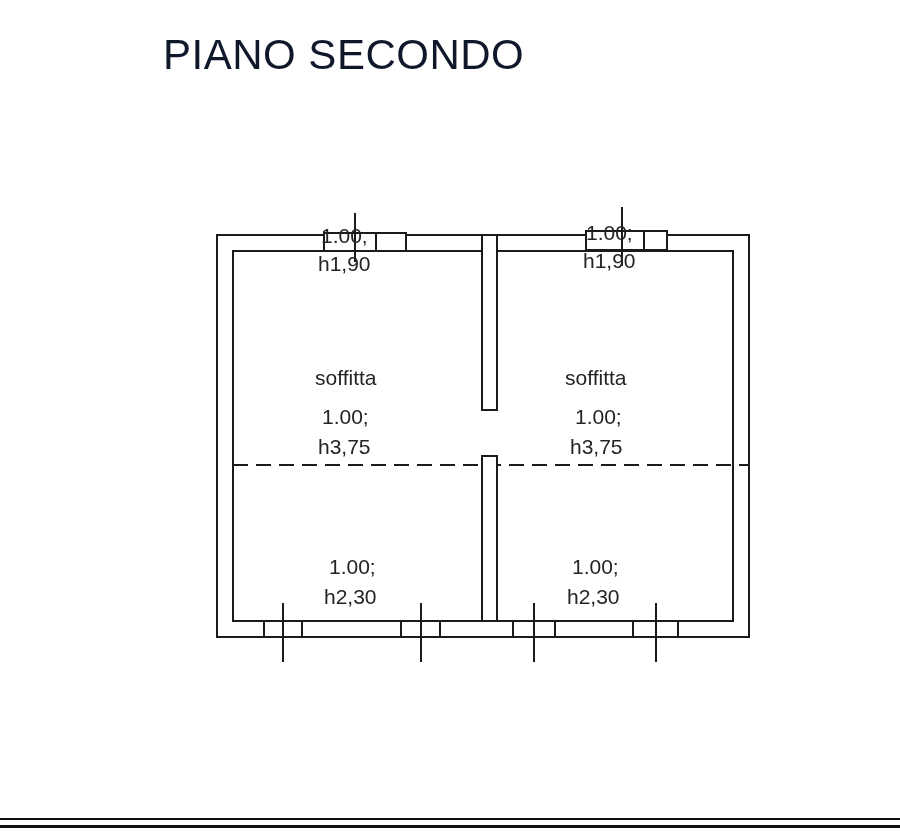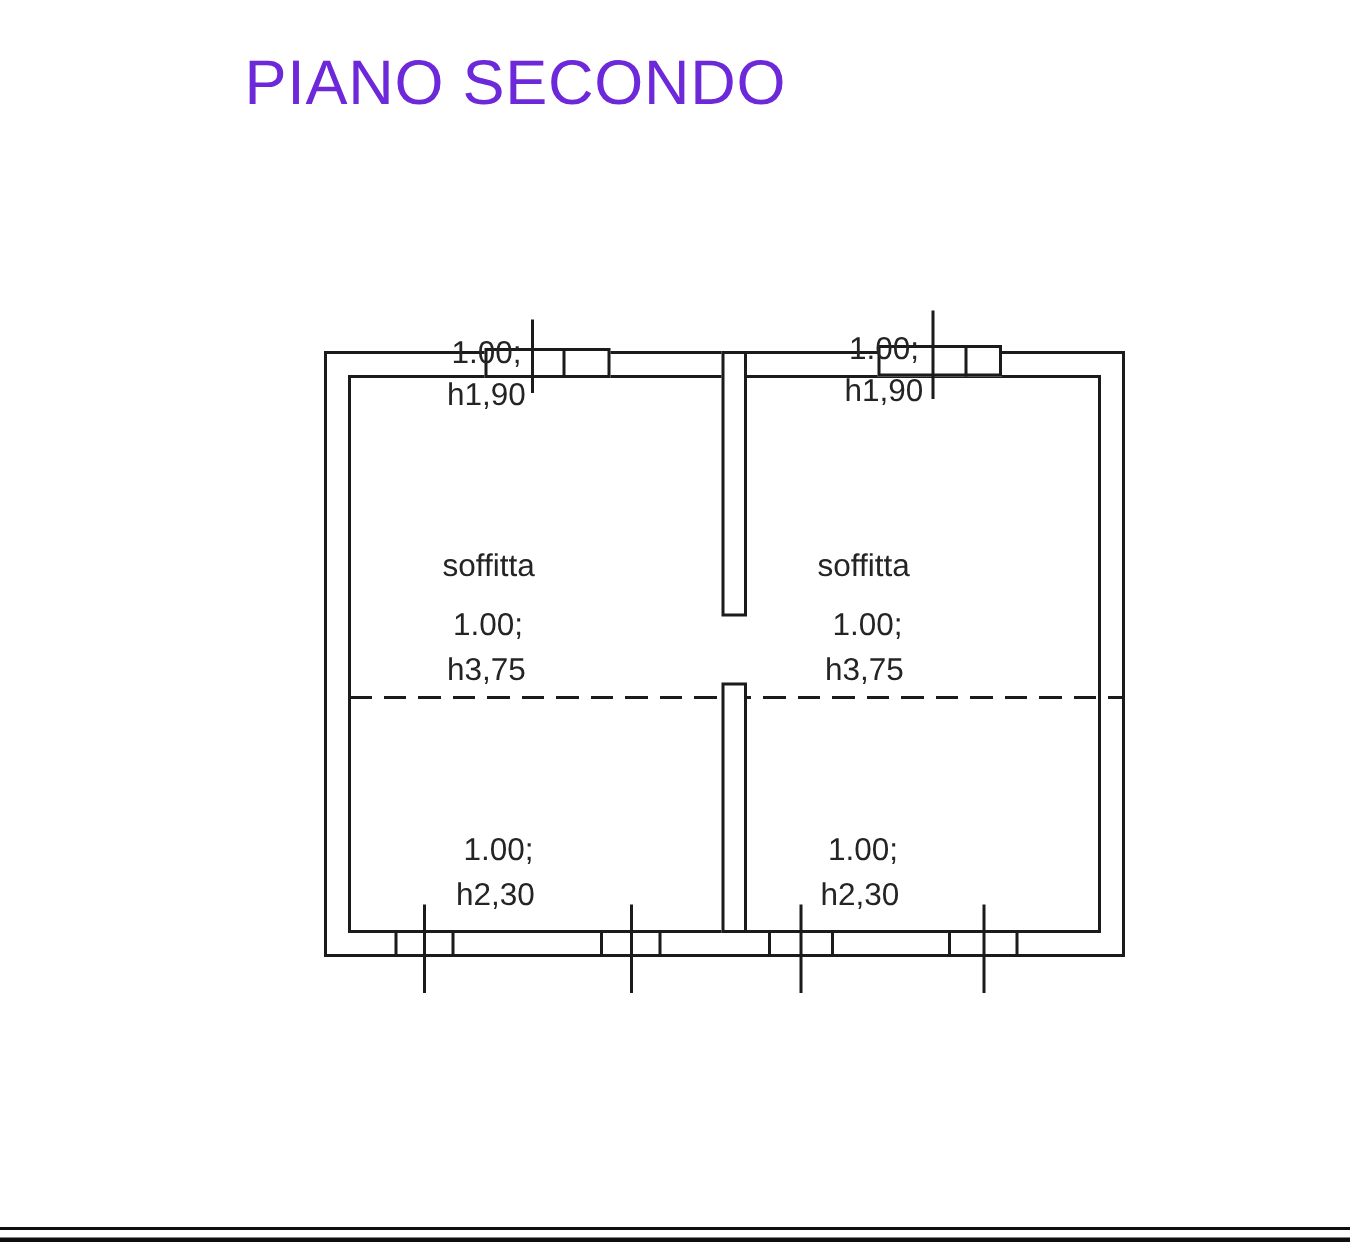--- a/index.html
+++ b/index.html
@@ -60,28 +60,29 @@
     background: repeating-linear-gradient(90deg, #1b1b1b 0px, #1b1b1b 15px, transparent 15px, transparent 23px);
     z-index: 1;
   }
   .lbl {
     position: absolute;
     font-size: 21px;
     line-height: 1.1;
     color: #242424;
     white-space: nowrap;
     z-index: 4;
+    margin-left: 20px;
   }
   #title {
     position: absolute;
     left: 163px;
     top: 33px;
     font-size: 42px;
     line-height: 1.05;
-    color: #6d28d9;
+    color: #0f172a;
     letter-spacing: 0.5px;
     white-space: nowrap;
     text-align: center;
   }
   .footer-rule {
     position: absolute;
     left: 0;
     width: 900px;
     background: #0f0f0f;
   }

